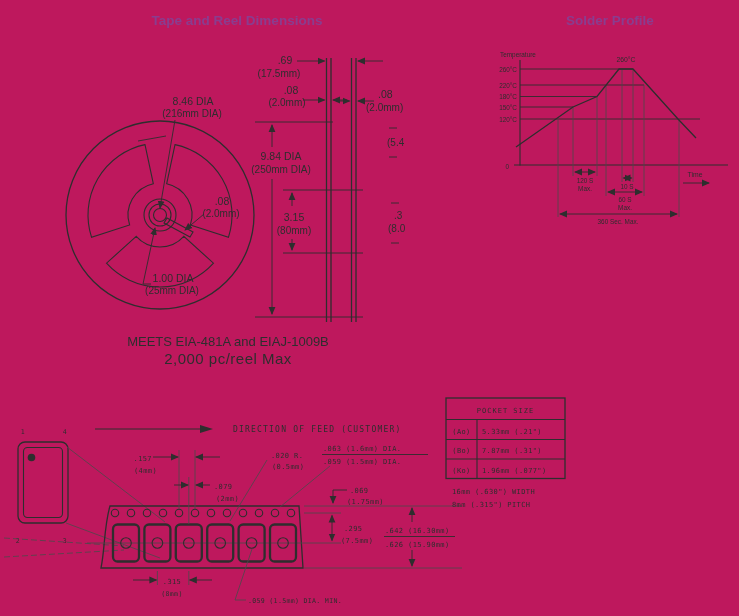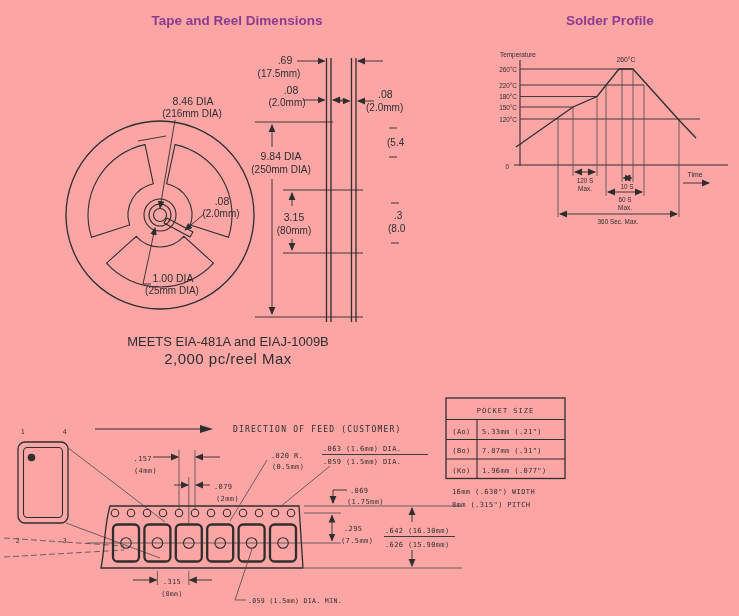--- a/index.html
+++ b/index.html
@@ -1,16 +1,16 @@
 <!DOCTYPE html>
 <html><head>
 <meta charset="utf-8">
 <style>
   html,body{margin:0;padding:0;background:#fff;}
-  #page{position:relative;width:739px;height:616px;background:#fca5a5;overflow:hidden;
+  #page{position:relative;width:739px;height:616px;background:#be185d;overflow:hidden;
         font-family:"Liberation Sans",sans-serif;}
   svg{position:absolute;left:0;top:0;}
   text{fill:#2e2e2e;}
   .ttl{font-weight:bold;font-size:13.5px;fill:#8a3d8f;}
   .dim{font-size:10.5px;}
   .dimS{font-size:10px;}
   .note1{font-size:13px;}
   .note2{font-size:15px;letter-spacing:.5px;}
   .ch{font-size:6.4px;}
   .chs{font-size:6.8px;}

